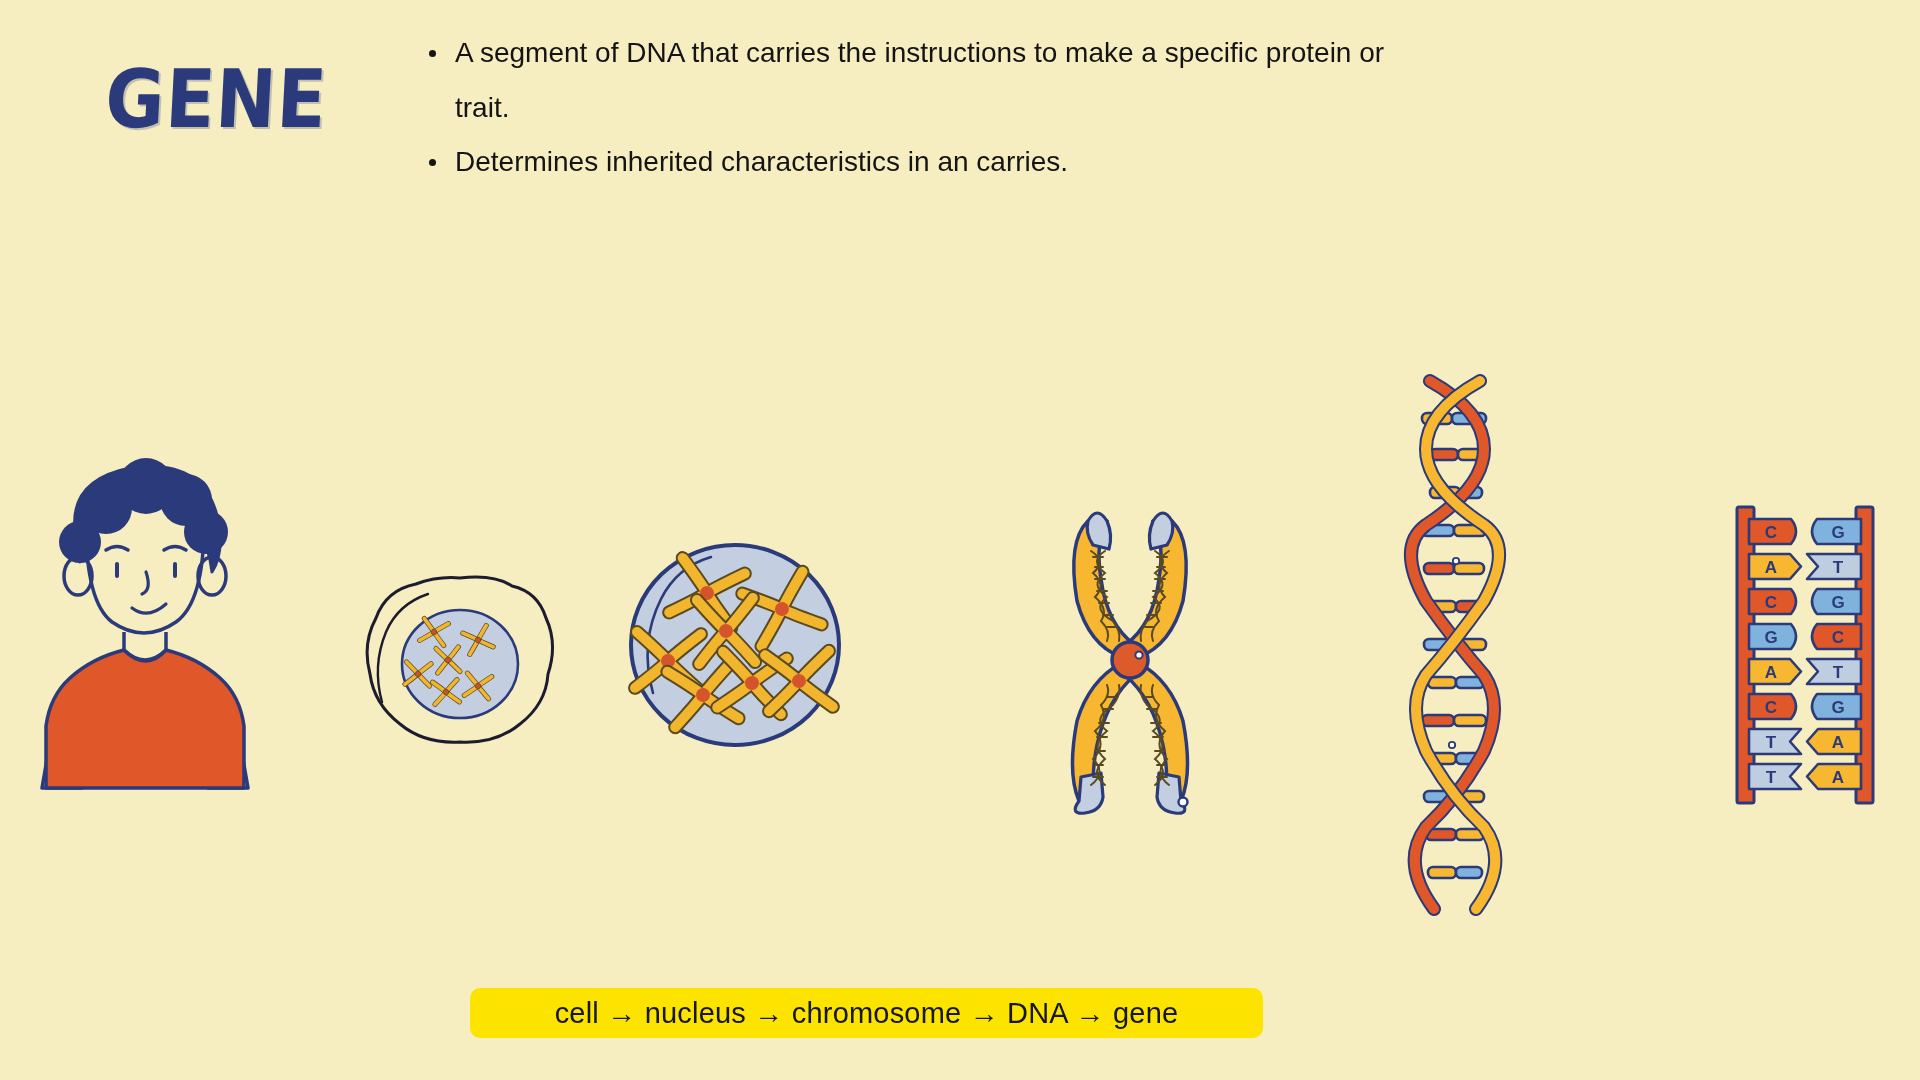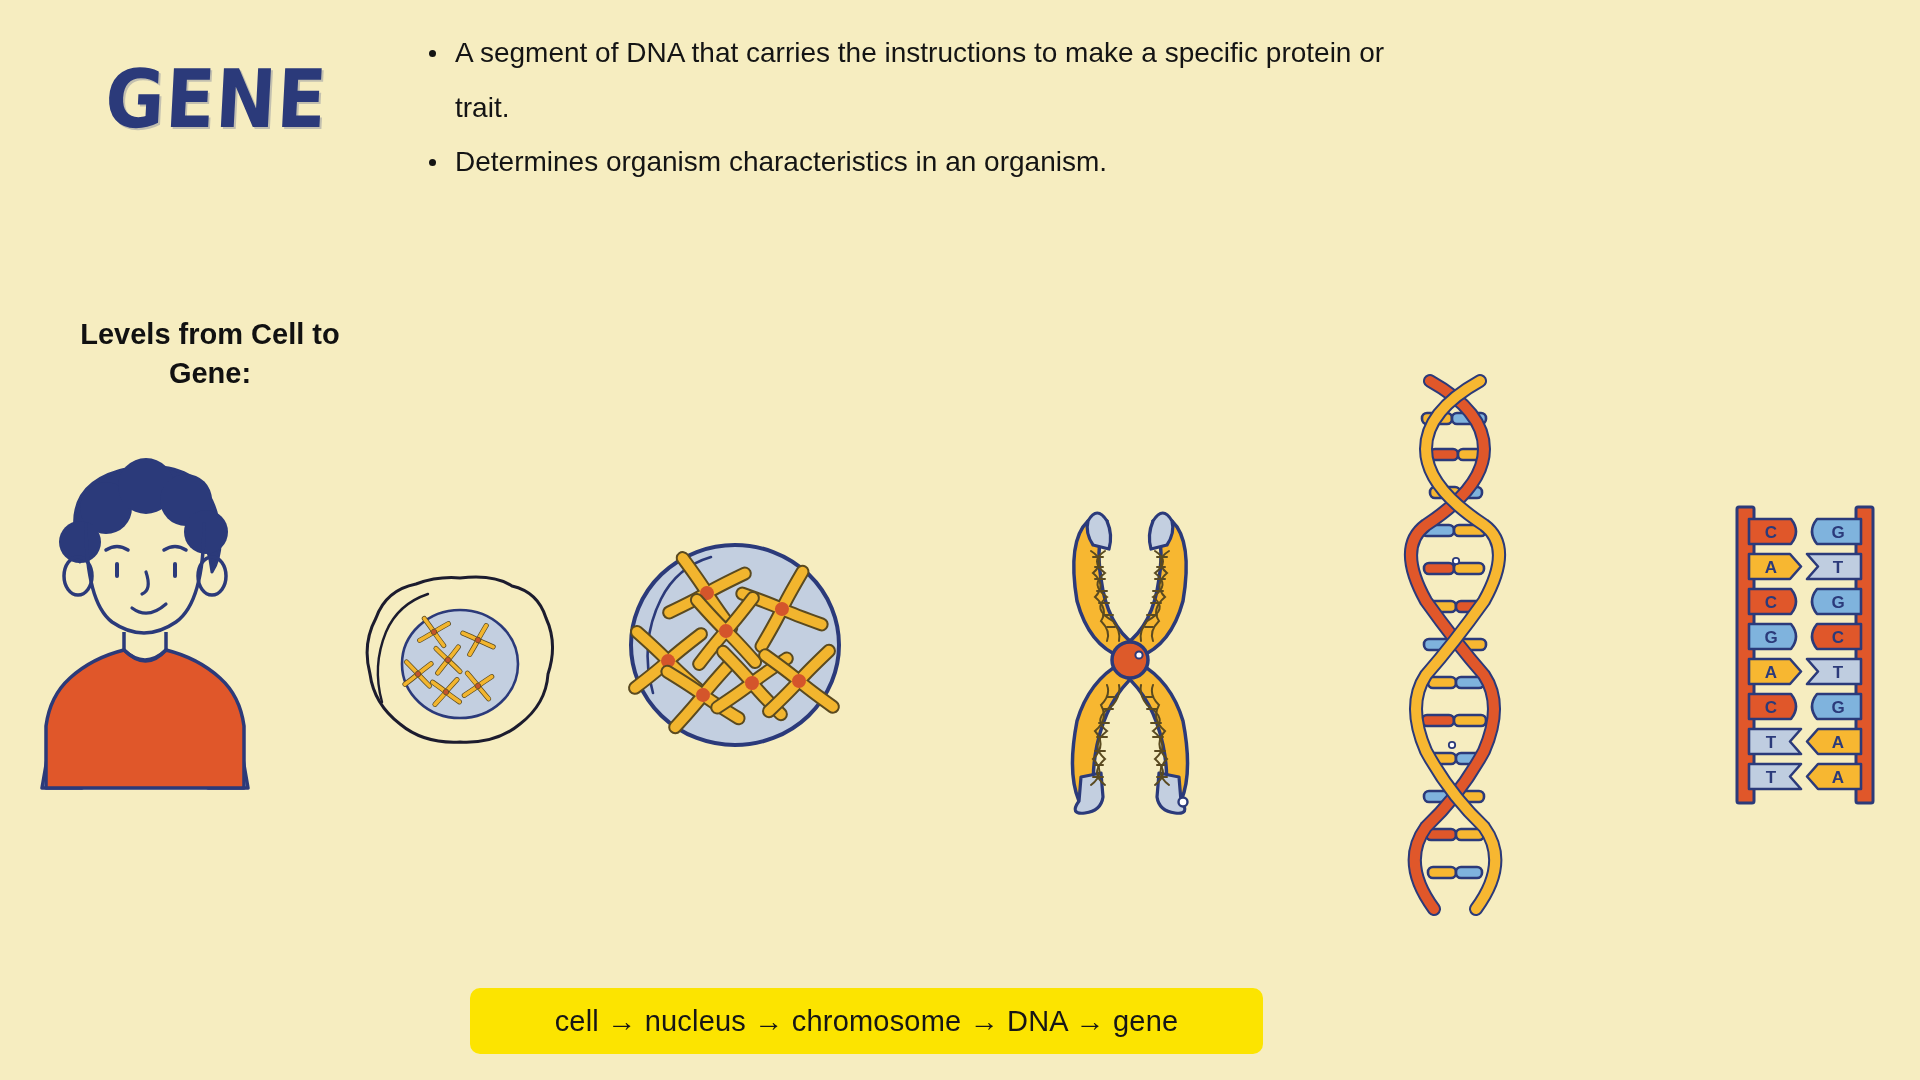--- a/index.html
+++ b/index.html
@@ -76,21 +76,21 @@
     line-height: 1.35;
     color: #111111;
   }
 
   
   .flow-pill {
     position: absolute;
     left: 470px;
     top: 988px;
     width: 793px;
-    height: 66px;
+    height: 50px;
     background: #FCE400;
     border-radius: 10px;
     display: flex;
     align-items: center;
     justify-content: center;
     font-size: 29px;
     color: #161616;
     letter-spacing: .2px;
   }
 
@@ -107,24 +107,23 @@
 </style>
 </head>
 <body>
 
 <div class="stage">
 
   <div class="gene-title">GENE</div>
 
   <ul class="bullets">
     <li>A segment of DNA that carries the instructions to make a specific protein or trait.</li>
-    <li>Determines organism characteristics in an organism.</li>
+    <li>Determines inherited characteristics in an carries.</li>
   </ul>
 
-  <div class="levels-heading">Levels from Cell to Gene:</div>
 
   <div class="illus" id="person-illus">
     <svg width="260" height="340" viewBox="0 0 260 340">
 
       <path d="M55 80 Q50 30 110 18 Q180 8 196 62 Q206 100 192 122 Q186 70 150 58 Q110 46 78 70 Q62 84 60 112 Q48 104 55 80 Z" fill="#2B3A7A" stroke="#2B3A7A" stroke-width="3" stroke-linejoin="round"></path>
       <circle cx="86" cy="58" r="26" fill="#2B3A7A"></circle>
       <circle cx="126" cy="36" r="28" fill="#2B3A7A"></circle>
       <circle cx="166" cy="50" r="26" fill="#2B3A7A"></circle>
       <circle cx="186" cy="82" r="22" fill="#2B3A7A"></circle>
       <circle cx="60" cy="92" r="21" fill="#2B3A7A"></circle>

